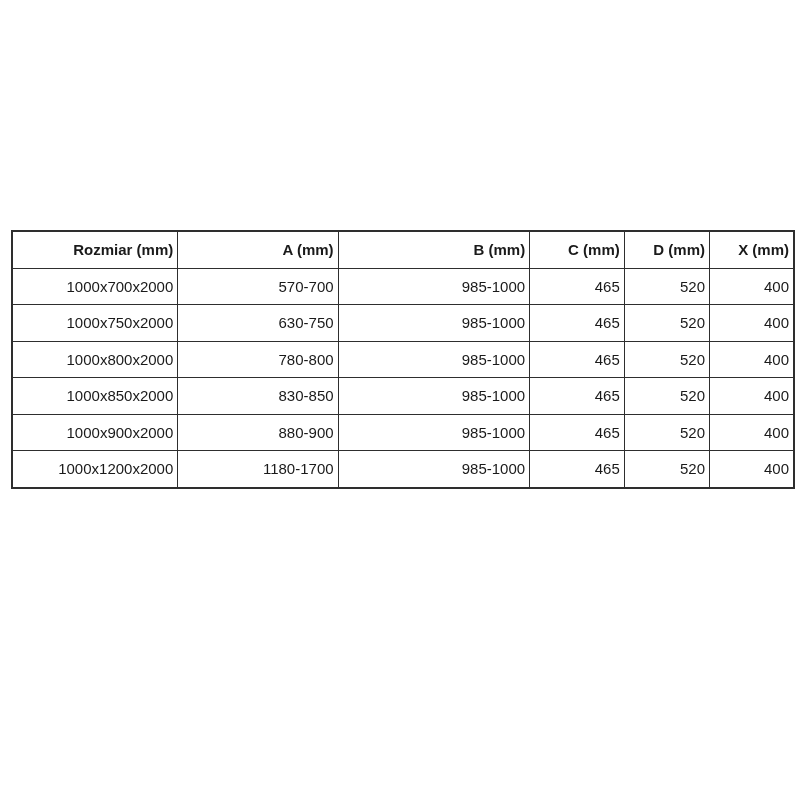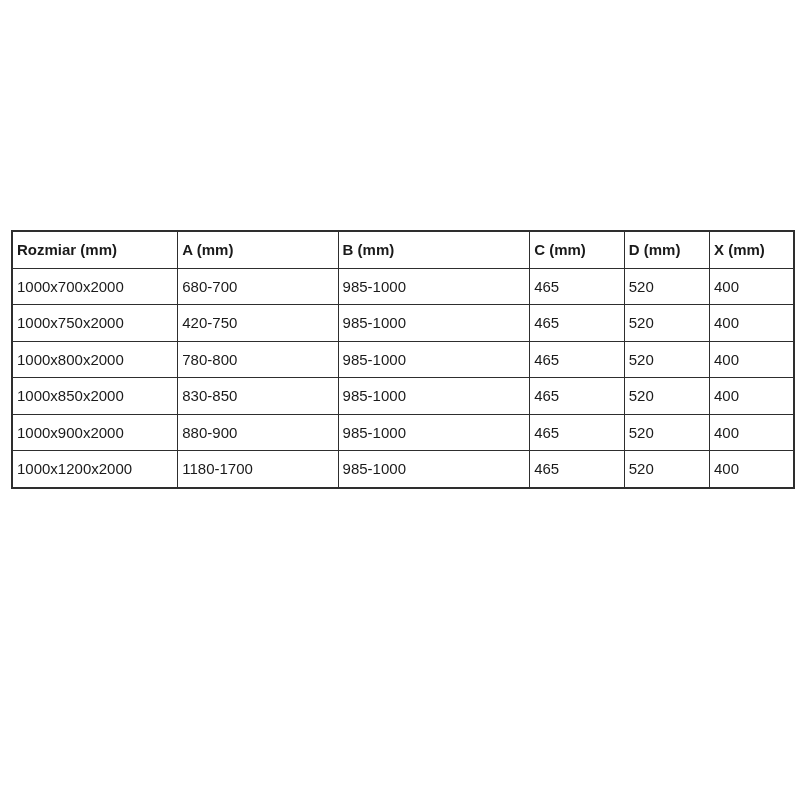--- a/index.html
+++ b/index.html
@@ -27,21 +27,21 @@
   table.spec-table {
     width: 100%;
     border-collapse: collapse;
     table-layout: fixed;
     border: 2px solid #2e2e2e;
     background: #ffffff;
   }
   table.spec-table th,
   table.spec-table td {
     border: 1px solid #2e2e2e;
-    text-align: left;
+    text-align: right;
     vertical-align: middle;
     height: 35.5px;
     padding: 0 4px;
     font-size: 15px;
     line-height: 1;
     color: #1a1a1a;
     overflow: hidden;
     white-space: nowrap;
   }
   table.spec-table th {
@@ -76,29 +76,29 @@
           <th>A (mm)</th>
           <th>B (mm)</th>
           <th>C (mm)</th>
           <th>D (mm)</th>
           <th>X (mm)</th>
         </tr>
       </thead>
       <tbody>
         <tr>
           <td>1000x700x2000</td>
-          <td>680-700</td>
+          <td>570-700</td>
           <td>985-1000</td>
           <td>465</td>
           <td>520</td>
           <td>400</td>
         </tr>
         <tr>
           <td>1000x750x2000</td>
-          <td>420-750</td>
+          <td>630-750</td>
           <td>985-1000</td>
           <td>465</td>
           <td>520</td>
           <td>400</td>
         </tr>
         <tr>
           <td>1000x800x2000</td>
           <td>780-800</td>
           <td>985-1000</td>
           <td>465</td>

